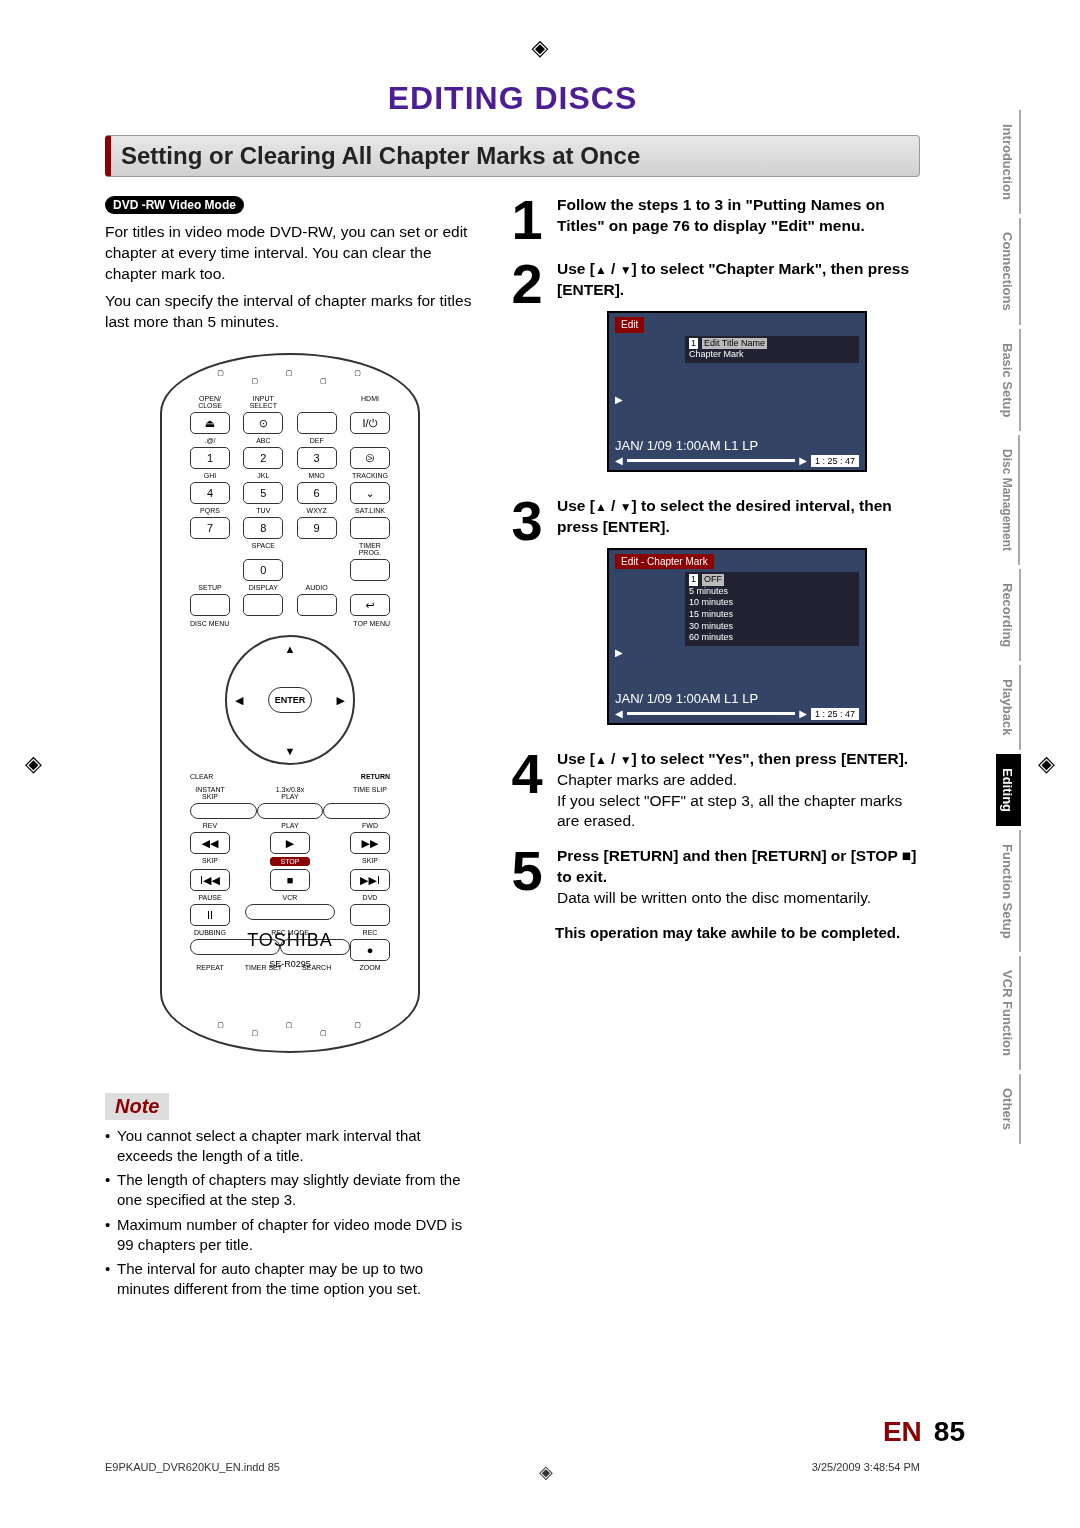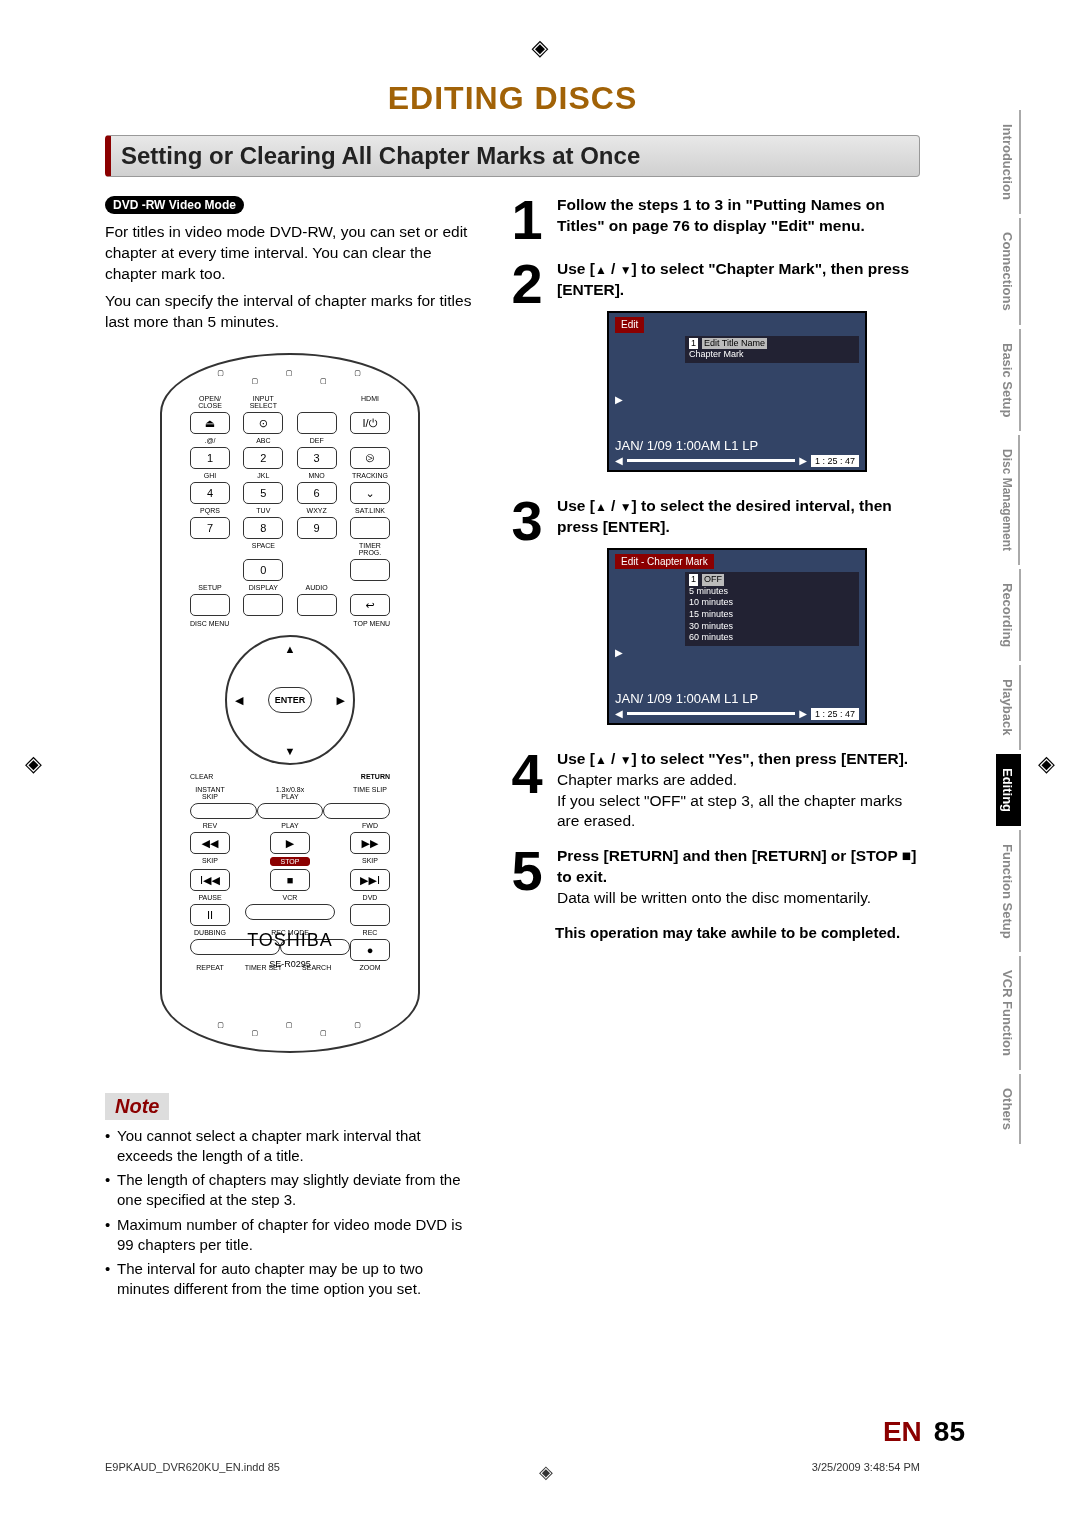--- a/index.html
+++ b/index.html
@@ -25,21 +25,21 @@
     font-size: 22px;
   }
   .reg-top { top: 35px; }
   .reg-left { top: 50%; left: 25px; transform: translateY(-50%); font-size: 22px; position: absolute; }
   .reg-right { top: 50%; right: 25px; transform: translateY(-50%); font-size: 22px; position: absolute; }
 
   .title {
     text-align: center;
     font-size: 32px;
     font-weight: bold;
-    color: #a16207;
+    color: #4c1d95;
     letter-spacing: 1px;
     margin-bottom: 18px;
   }
   .section-bar {
     background: linear-gradient(#e8e8e8, #d0d0d0);
     border: 1px solid #999;
     border-left: 6px solid #8b0000;
     border-radius: 4px;
     padding: 6px 10px;
     font-size: 24px;

